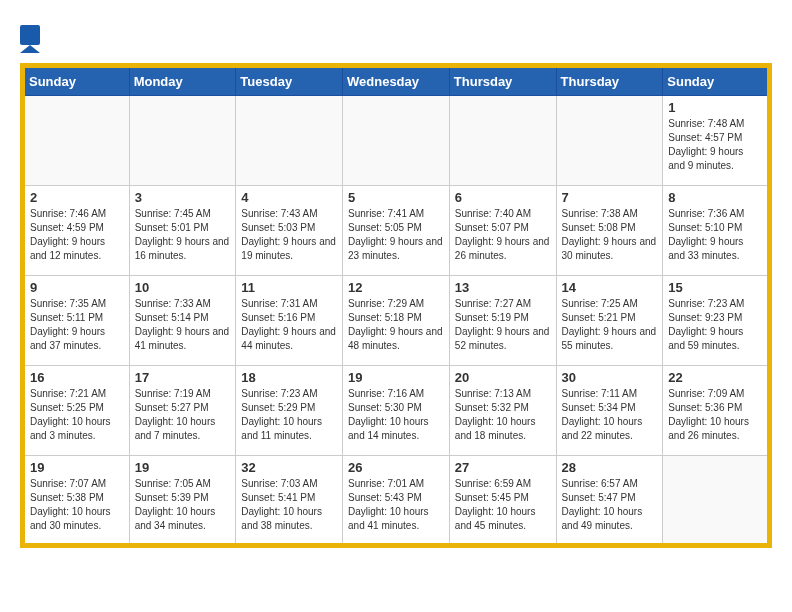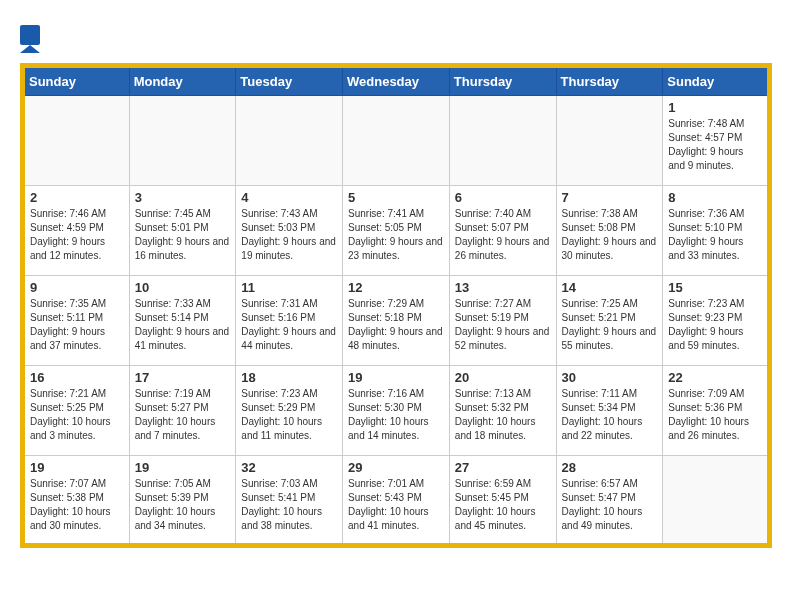--- a/index.html
+++ b/index.html
@@ -277,21 +277,21 @@
 Sunset: 5:39 PM
 Daylight: 10 hours and 34 minutes.</div>
         </td>
         <td>
           <span class="day-num">32</span>
           <div class="day-info">Sunrise: 7:03 AM
 Sunset: 5:41 PM
 Daylight: 10 hours and 38 minutes.</div>
         </td>
         <td>
-          <span class="day-num">29</span>
+          <span class="day-num">26</span>
           <div class="day-info">Sunrise: 7:01 AM
 Sunset: 5:43 PM
 Daylight: 10 hours and 41 minutes.</div>
         </td>
         <td>
           <span class="day-num">27</span>
           <div class="day-info">Sunrise: 6:59 AM
 Sunset: 5:45 PM
 Daylight: 10 hours and 45 minutes.</div>
         </td>

